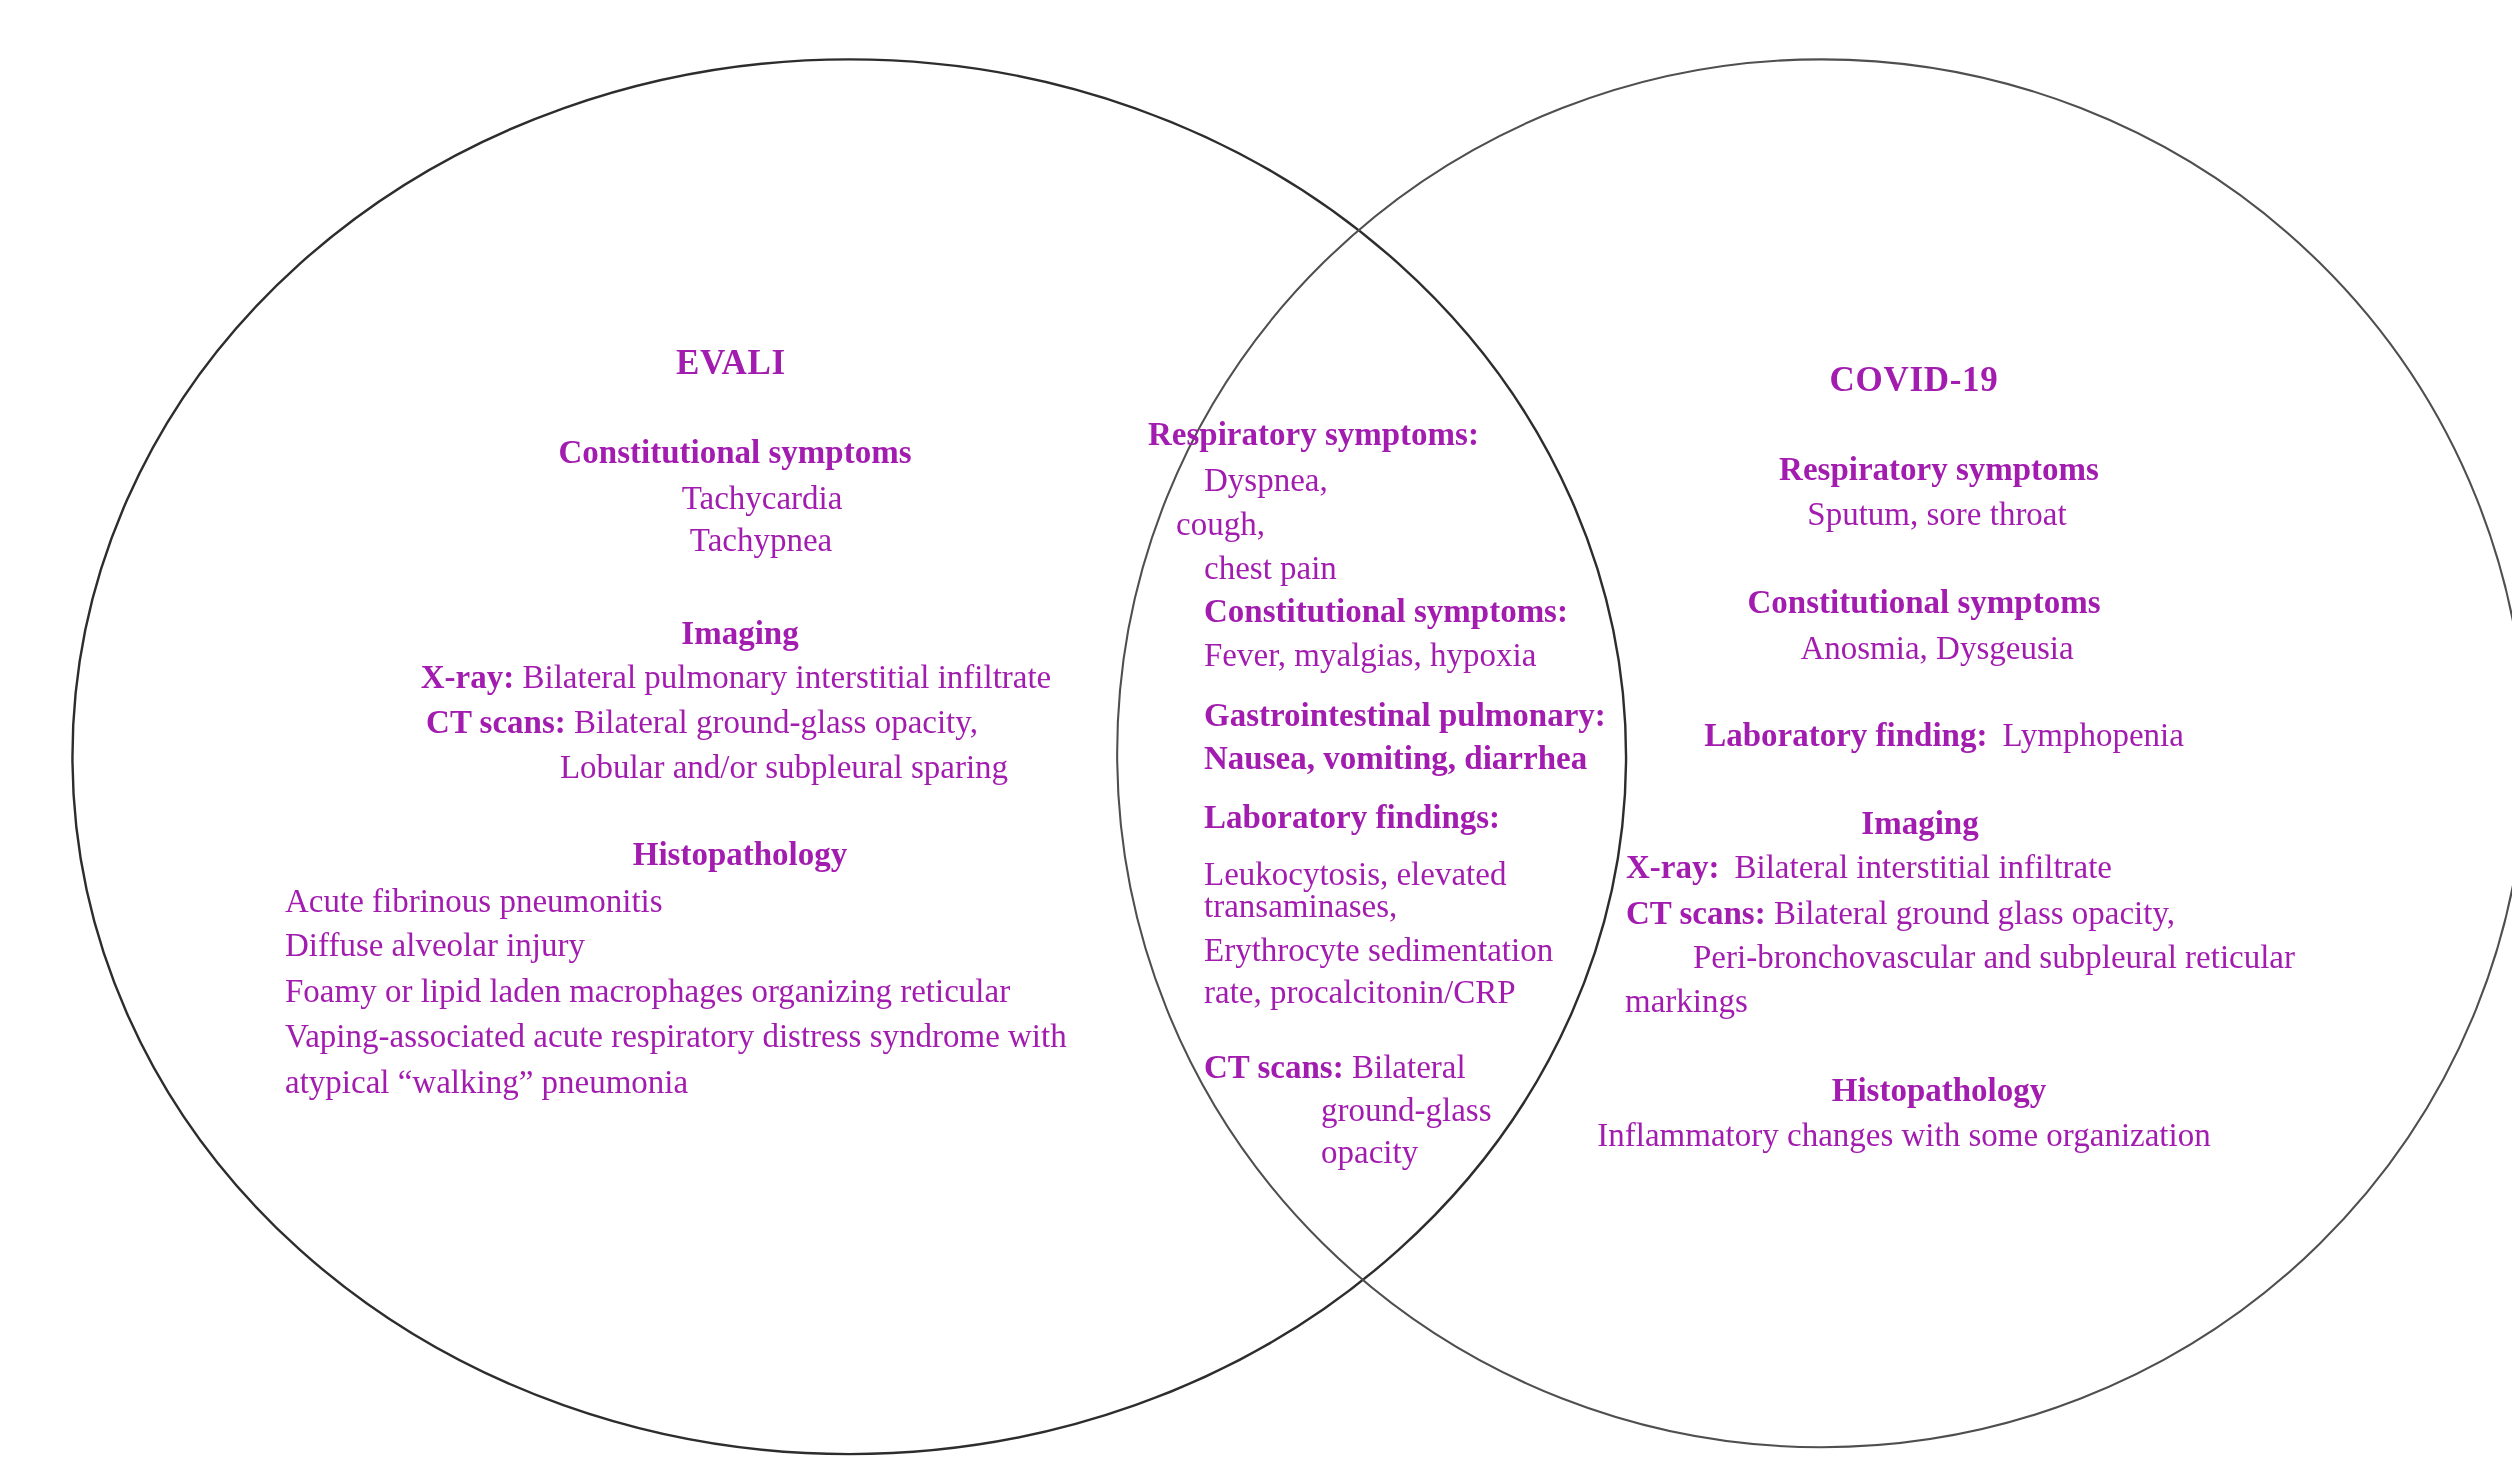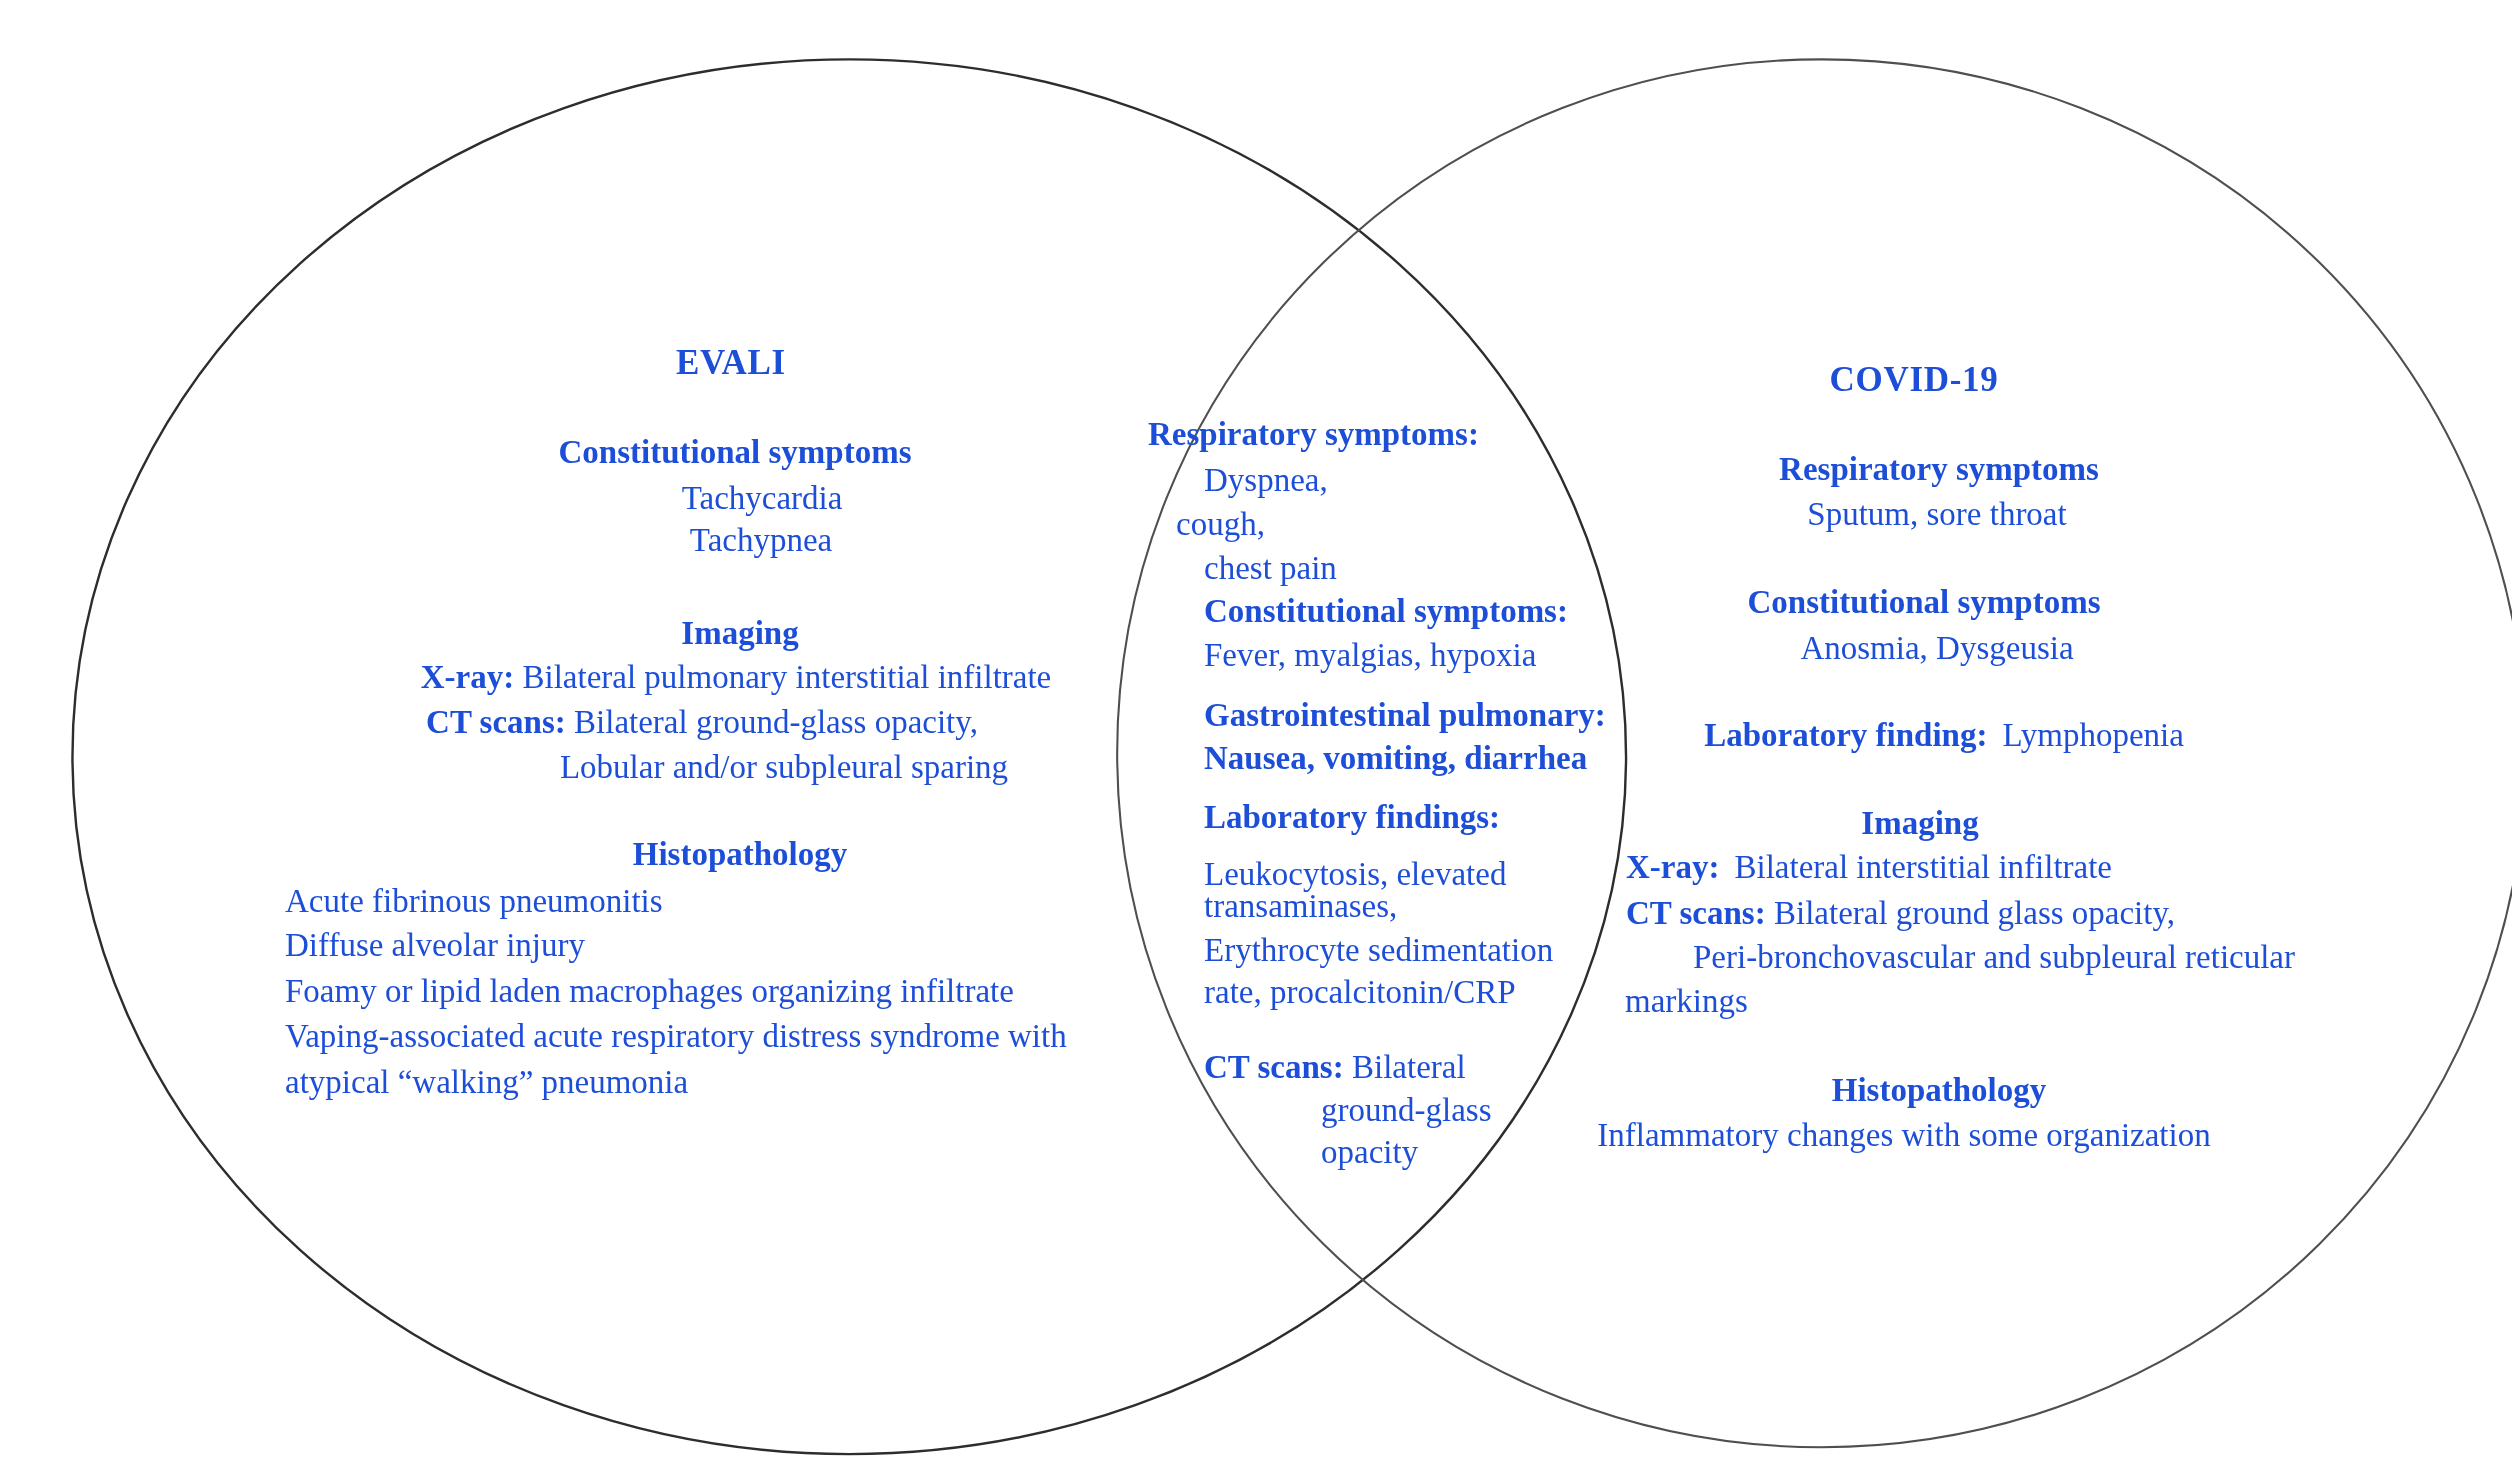--- a/index.html
+++ b/index.html
@@ -7,21 +7,21 @@
     position:relative;
     width:2512px;height:1468px;
     background:#ffffff;
     overflow:hidden;
     font-family:"Liberation Serif","DejaVu Serif",serif;
   }
   .circles{position:absolute;left:0;top:0;width:2512px;height:1468px;}
   .t{
     position:absolute;
     font-size:33px;line-height:1.25;
-    color:#1d4ed8;white-space:nowrap;
+    color:#a21caf;white-space:nowrap;
   }
   .b{font-weight:700;}
   .c{transform:translateX(-50%);}
   .title{font-size:35px;font-weight:700;letter-spacing:0.7px;}
   .ml{margin-left:8.3px;}
   .ml2{margin-left:15px;}
 </style>
 </head>
 <body>
 
@@ -43,21 +43,21 @@
     <span class="b">X-ray:</span><span class="ml">Bilateral pulmonary interstitial infiltrate</span>
   </div>
   <div class="t c" style="left:662px;top:691px;">
     <span class="b">CT scans:</span><span class="ml">Bilateral ground-glass opacity,</span>
   </div>
   <div class="t c" style="left:744px;top:736px;">Lobular and/or subpleural sparing</div>
 
   <div class="t b c" style="left:700px;top:823px;">Histopathology</div>
   <div class="t" style="left:245px;top:870px;">Acute fibrinous pneumonitis</div>
   <div class="t" style="left:245px;top:914px;">Diffuse alveolar injury</div>
-  <div class="t" style="left:245px;top:960px;">Foamy or lipid laden macrophages organizing infiltrate</div>
+  <div class="t" style="left:245px;top:960px;">Foamy or lipid laden macrophages organizing reticular</div>
   <div class="t" style="left:245px;top:1005px;">Vaping-associated acute respiratory distress syndrome with</div>
   <div class="t" style="left:245px;top:1051px;">atypical “walking” pneumonia</div>
 
   <div class="t b" style="left:1108px;top:403px;">Respiratory symptoms:</div>
   <div class="t" style="left:1164px;top:449px;">Dyspnea,</div>
   <div class="t" style="left:1136px;top:493px;">cough,</div>
   <div class="t" style="left:1164px;top:537px;">chest pain</div>
 
   <div class="t b" style="left:1164px;top:580px;">Constitutional symptoms:</div>
   <div class="t" style="left:1164px;top:624px;">Fever, myalgias, hypoxia</div>

